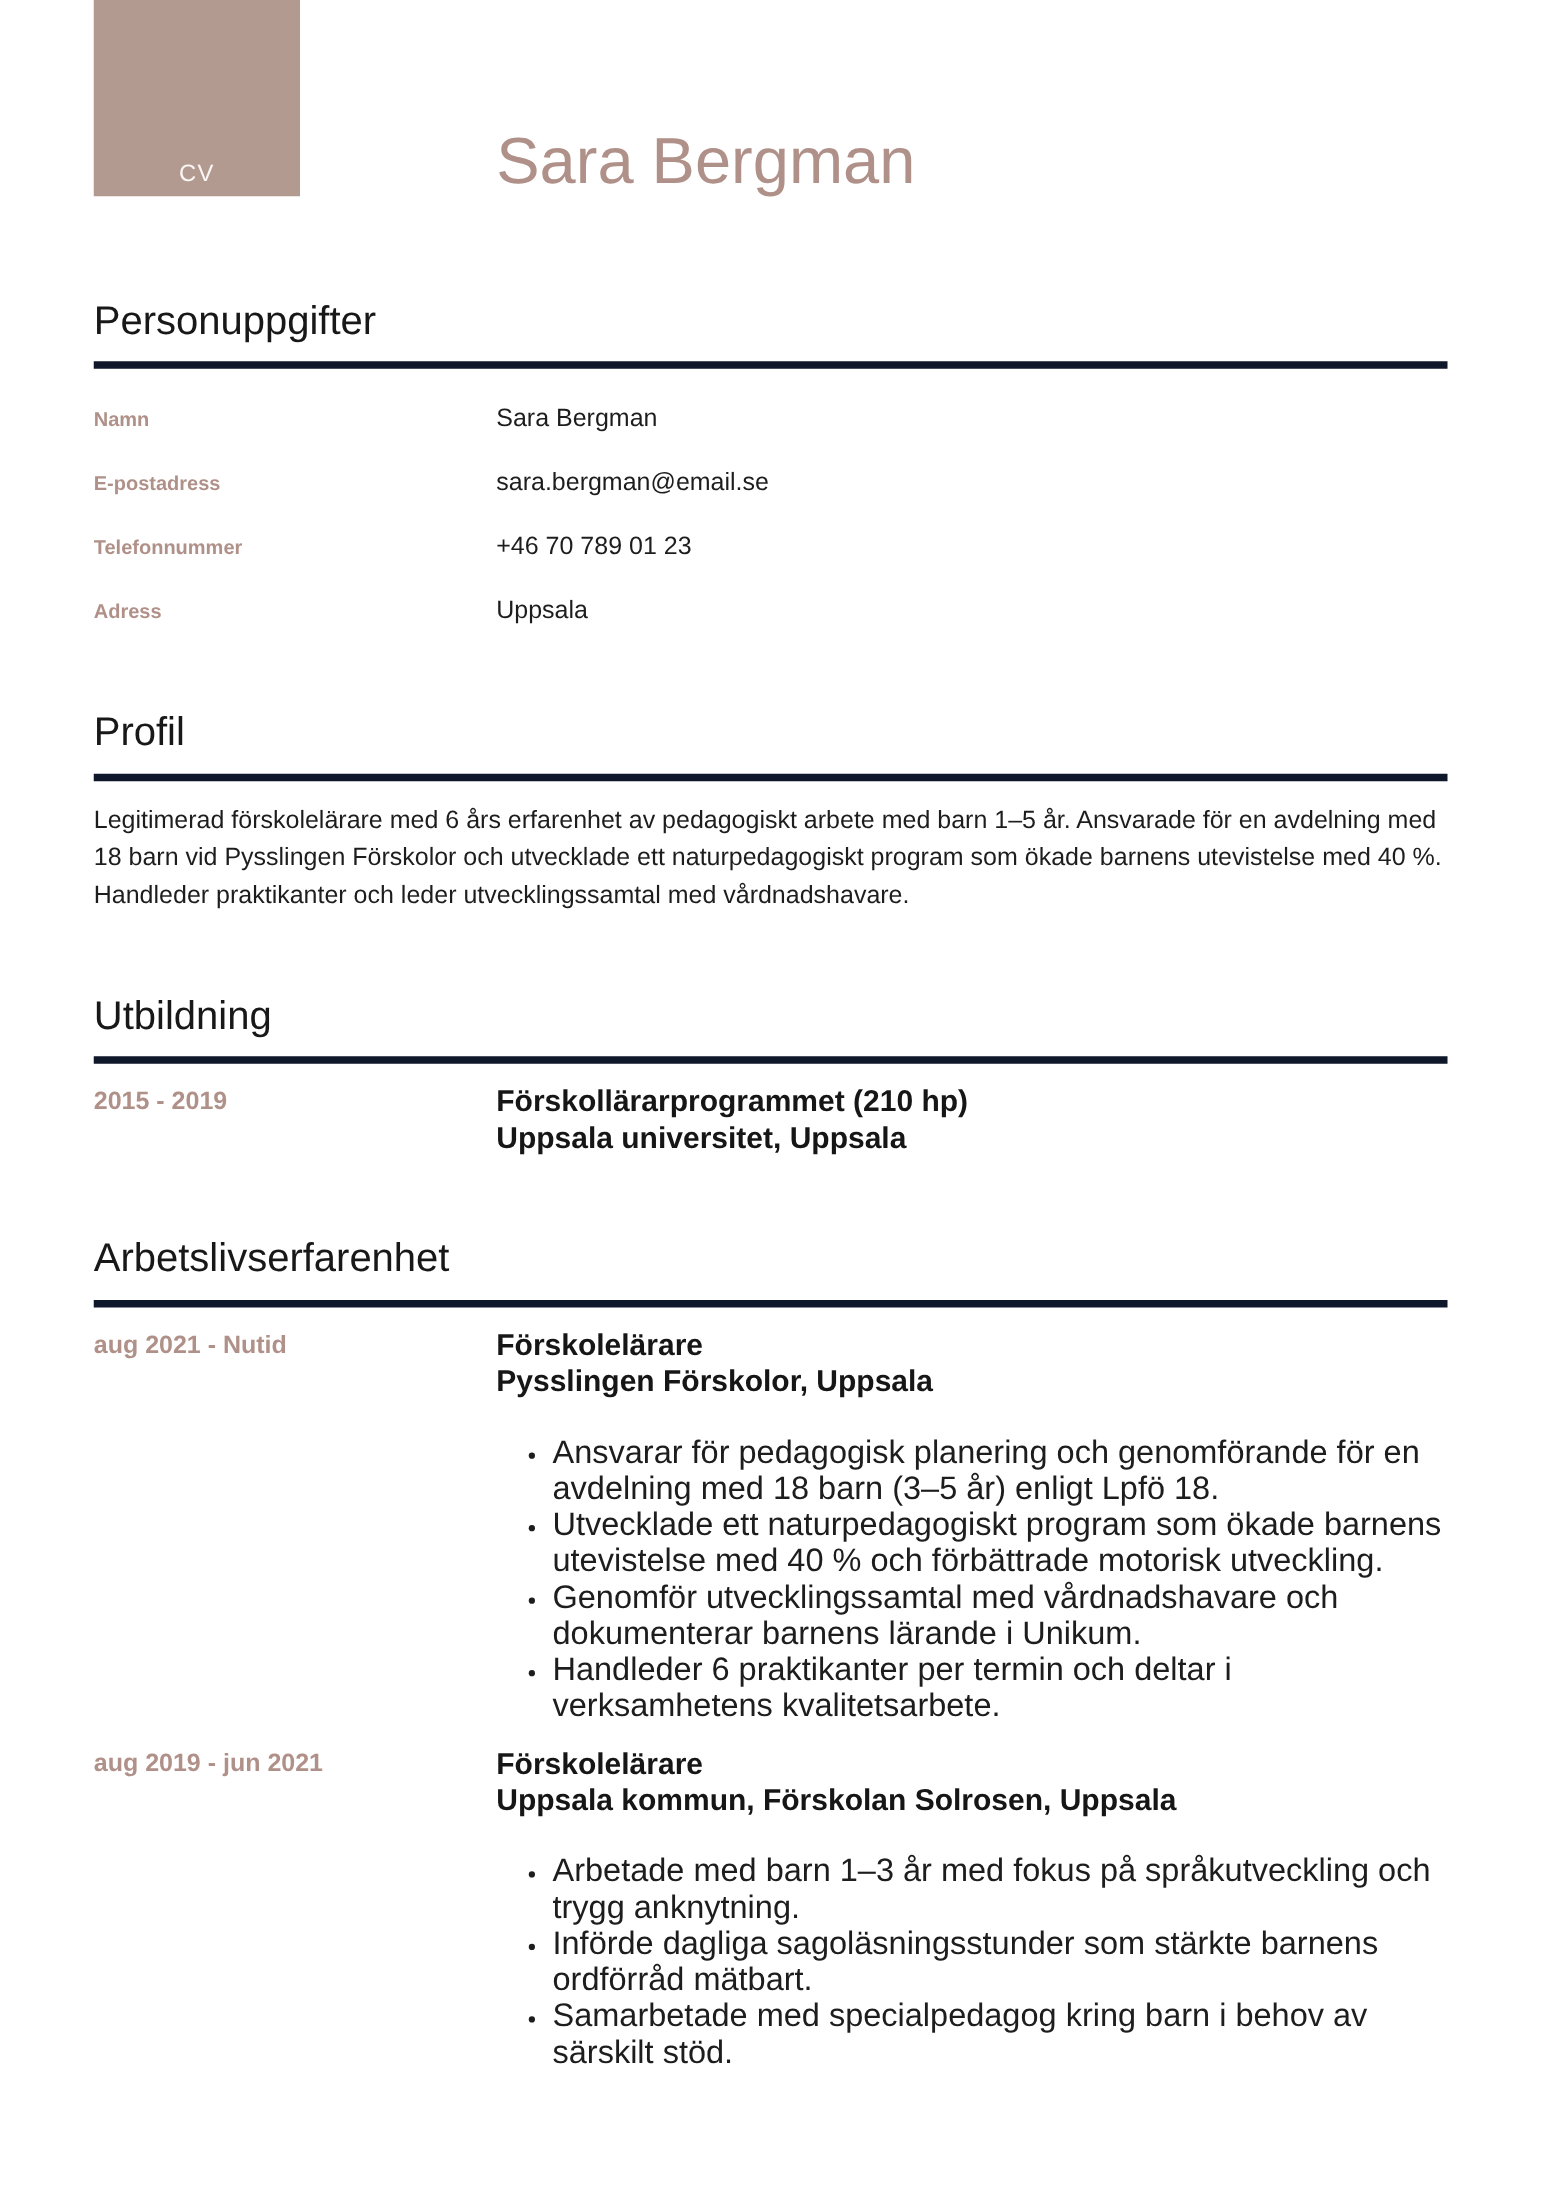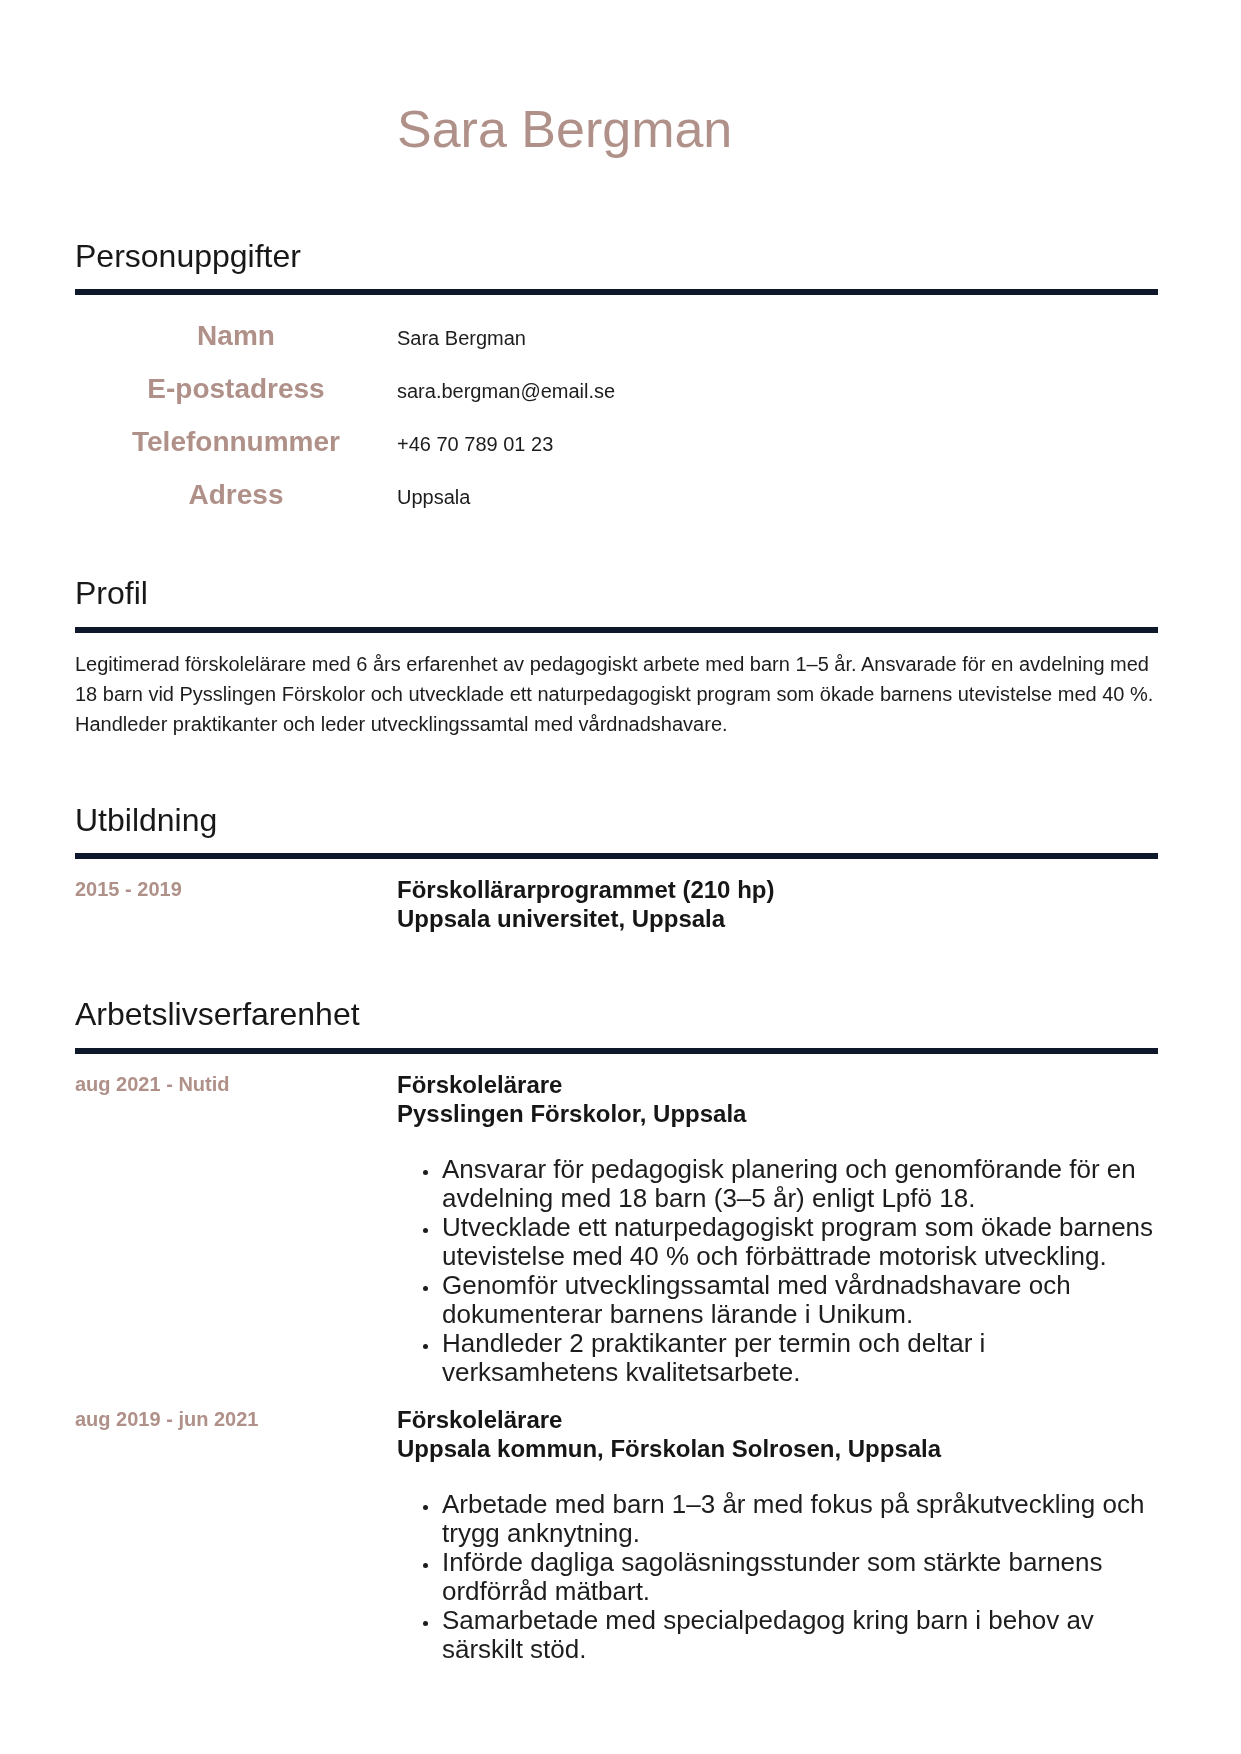--- a/index.html
+++ b/index.html
@@ -68,25 +68,24 @@
     padding-bottom: 14px;
     border-bottom: 6px solid #0f172a;
   }
   .section-body { margin-top: 16px; }
   
   .kv-rows { margin-top: 26px; }
   .kv-row { display: flex; align-items: baseline; }
   .kv-row + .kv-row { margin-top: 21px; }
   .kv-label {
     flex: 0 0 322px;
-    font-size: 28px;
+    font-size: 16px;
     font-weight: 700;
     color: #b09189;
     line-height: 29px;
-    text-align: center;
   }
   .kv-value {
     flex: 1;
     font-size: 20px;
     color: #1d1d1d;
     line-height: 29px;
   }
   
   .profile-text {
     font-size: 20px;
@@ -123,20 +122,23 @@
     padding-left: 2px;
   }
   .bullet-list li::marker { font-size: 17px; color: #1d1d1d; }
 </style>
 </head>
 <body>
 
 <div class="page">
 
   <div class="header">
+    <div class="badge">
+      <span class="badge-label">CV</span>
+    </div>
     <div class="page-title">Sara Bergman</div>
   </div>
 
   <div class="section first">
     <h2>Personuppgifter</h2>
     <div class="kv-rows">
       <div class="kv-row">
         <div class="kv-label">Namn</div>
         <div class="kv-value">Sara Bergman</div>
       </div>
@@ -181,21 +183,21 @@
 
       <div class="entry">
         <div class="entry-period">aug 2021 - Nutid</div>
         <div class="entry-main">
           <div class="entry-line">Förskolelärare</div>
           <div class="entry-line">Pysslingen Förskolor, Uppsala</div>
           <ul class="bullet-list">
             <li>Ansvarar för pedagogisk planering och genomförande för en avdelning med 18 barn (3–5 år) enligt Lpfö 18.</li>
             <li>Utvecklade ett naturpedagogiskt program som ökade barnens utevistelse med 40 % och förbättrade motorisk utveckling.</li>
             <li>Genomför utvecklingssamtal med vårdnadshavare och dokumenterar barnens lärande i Unikum.</li>
-            <li>Handleder 2 praktikanter per termin och deltar i verksamhetens kvalitetsarbete.</li>
+            <li>Handleder 6 praktikanter per termin och deltar i verksamhetens kvalitetsarbete.</li>
           </ul>
         </div>
       </div>
 
       <div class="entry">
         <div class="entry-period">aug 2019 - jun 2021</div>
         <div class="entry-main">
           <div class="entry-line">Förskolelärare</div>
           <div class="entry-line">Uppsala kommun, Förskolan Solrosen, Uppsala</div>
           <ul class="bullet-list">

